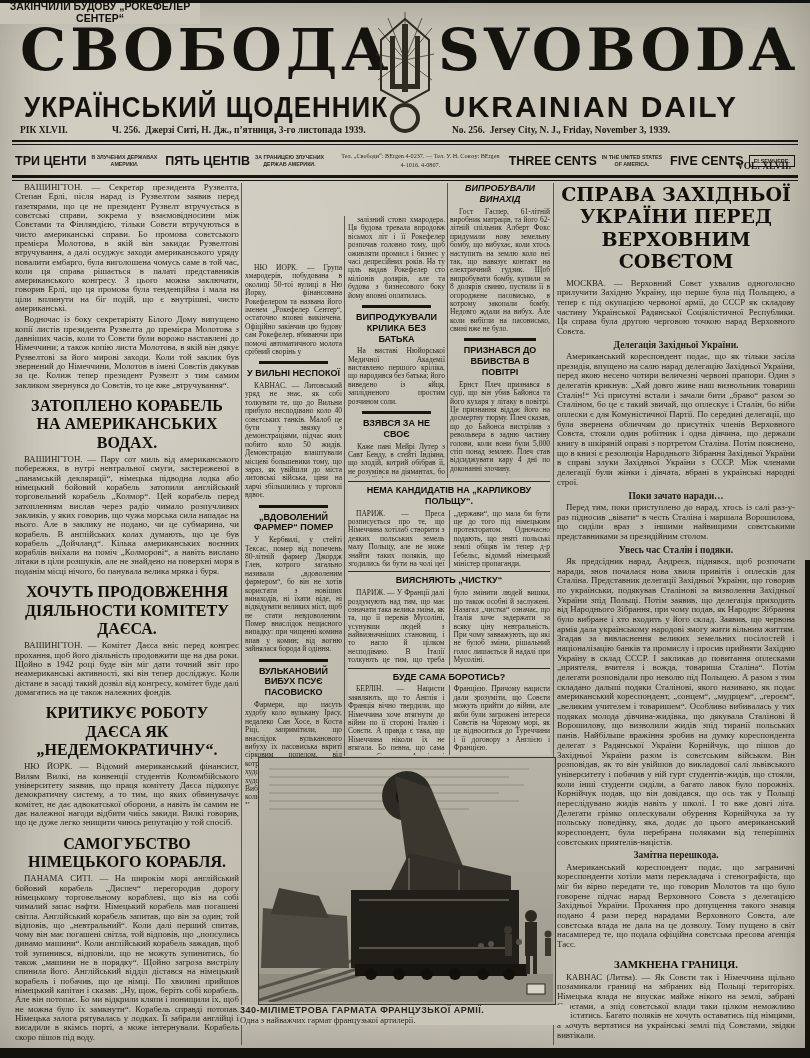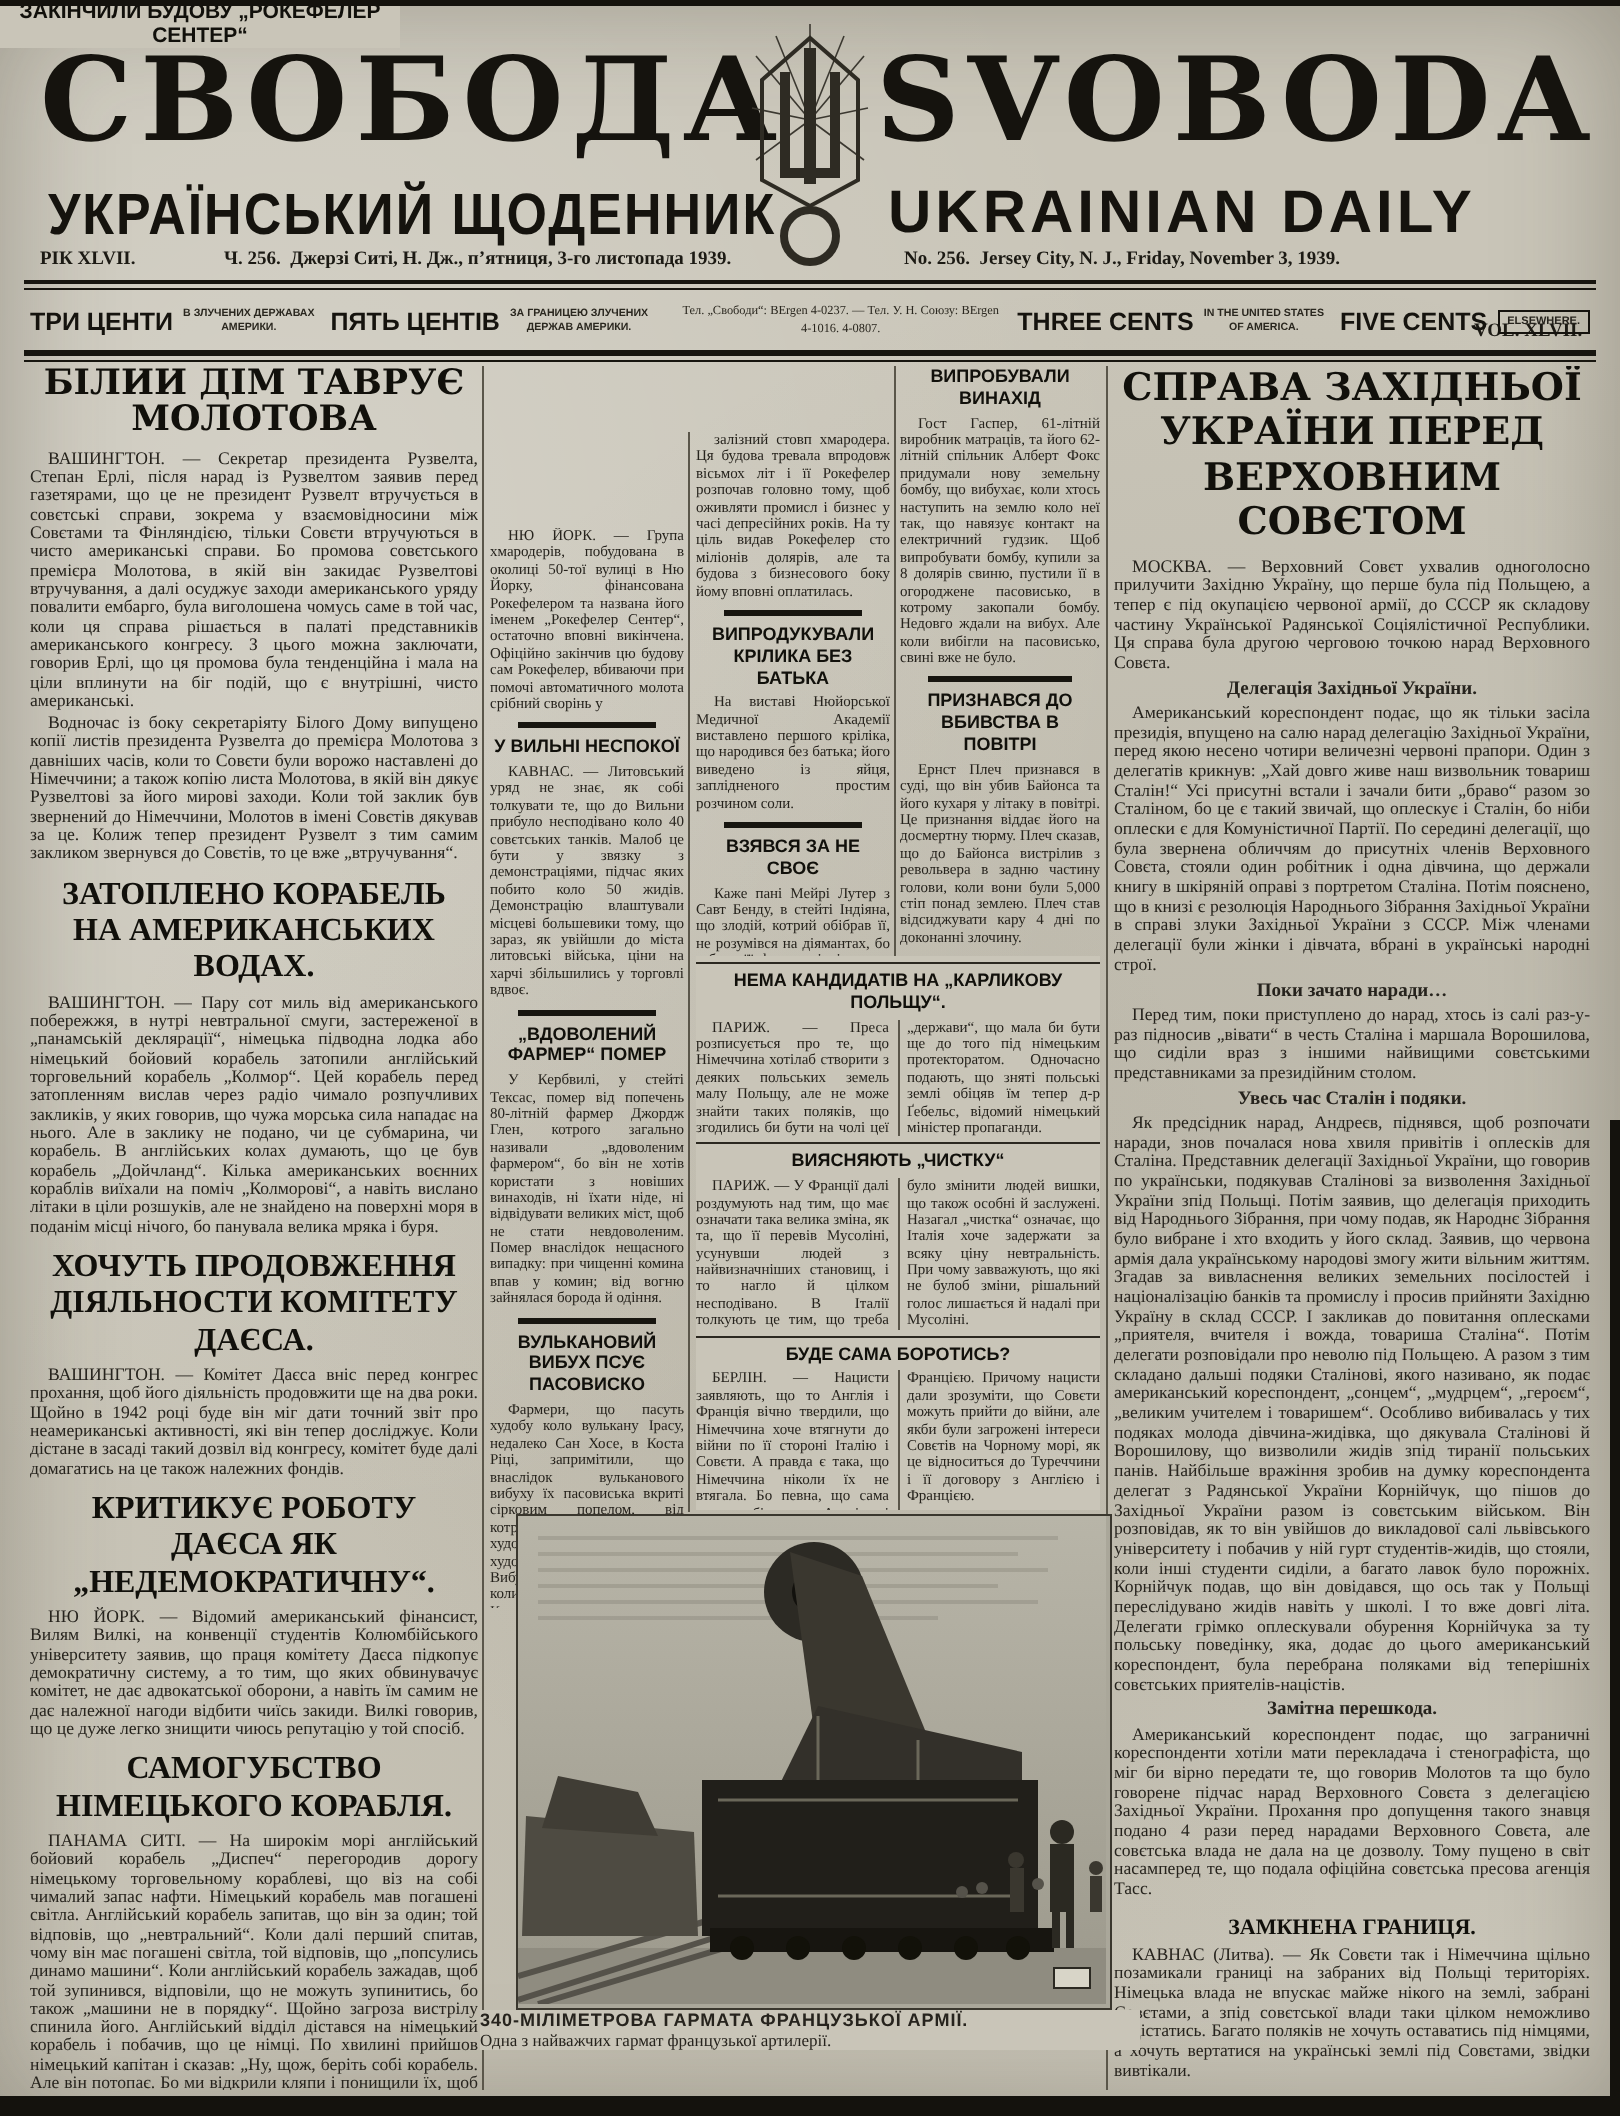--- a/index.html
+++ b/index.html
@@ -120,21 +120,20 @@
   <div class="rule" style="top:175px;height:3px;"></div>
   <div class="rule" style="top:180px;height:1px;"></div>
 
   <div class="vrule" style="left:241px;top:183px;height:862px;"></div>
   <div class="vrule" style="left:344px;top:216px;height:540px;"></div>
   <div class="vrule" style="left:447px;top:183px;height:295px;"></div>
   <div class="vrule" style="left:553px;top:183px;height:862px;"></div>
 
   <div class="col" id="col1">
     <div>
-      <h2>БІЛИЙ ДІМ ТАВРУЄ МОЛОТОВА</h2>
       <p>ВАШИНГТОН. — Секретар президента Рузвелта, Степан Ерлі, після нарад із Рузвелтом заявив перед газетярами, що це не президент Рузвелт втручується в совєтські справи, зокрема у взаємовідносини між Совєтами та Фінляндією, тільки Совєти втручуються в чисто американські справи. Бо промова совєтського премієра Молотова, в якій він закидає Рузвелтові втручування, а далі осуджує заходи американського уряду повалити ембарго, була виголошена чомусь саме в той час, коли ця справа рішається в палаті представників американського конгресу. З цього можна заключати, говорив Ерлі, що ця промова була тенденційна і мала на ціли вплинути на біг подій, що є внутрішні, чисто американські.</p>
       <p>Водночас із боку секретаріяту Білого Дому випущено копії листів президента Рузвелта до премієра Молотова з давніших часів, коли то Совєти були ворожо наставлені до Німеччини; а також копію листа Молотова, в якій він дякує Рузвелтові за його мирові заходи. Коли той заклик був звернений до Німеччини, Молотов в імені Совєтів дякував за це. Колиж тепер президент Рузвелт з тим самим закликом звернувся до Совєтів, то це вже „втручування“.</p>
     </div>
     <div>
       <h3>ЗАТОПЛЕНО КОРАБЕЛЬ НА АМЕРИКАНСЬКИХ ВОДАХ.</h3>
       <p>ВАШИНГТОН. — Пару сот миль від американського побережжя, в нутрі невтральної смуги, застереженої в „панамській деклярації“, німецька підводна лодка або німецький бойовий корабель затопили англійський торговельний корабель „Колмор“. Цей корабель перед затопленням вислав через радіо чимало розпучливих закликів, у яких говорив, що чужа морська сила нападає на нього. Але в заклику не подано, чи це субмарина, чи корабель. В англійських колах думають, що це був корабель „Дойчланд“. Кілька американських воєнних кораблів виїхали на поміч „Колморові“, а навіть вислано літаки в ціли розшуків, але не знайдено на поверхні моря в поданім місці нічого, бо панувала велика мряка і буря.</p>
     </div>
     <div>
       <h3>ХОЧУТЬ ПРОДОВЖЕННЯ ДІЯЛЬНОСТИ КОМІТЕТУ ДАЄСА.</h3>
       <p>ВАШИНГТОН. — Комітет Даєса вніс перед конгрес прохання, щоб його діяльність продовжити ще на два роки. Щойно в 1942 році буде він міг дати точний звіт про неамериканські активності, які він тепер досліджує. Коли дістане в засаді такий дозвіл від конгресу, комітет буде далі домагатись на це також належних фондів.</p>
@@ -172,21 +171,21 @@
     <p>залізний стовп хмародера. Ця будова тревала впродовж вісьмох літ і її Рокефелер розпочав головно тому, щоб оживляти промисл і бизнес у часі депресійних років. На ту ціль видав Рокефелер сто міліонів долярів, але та будова з бизнесового боку йому вповні оплатилась.</p>
     <div class="bar"></div>
     <h4 class="h-sans">ВИПРОДУКУВАЛИ КРІЛИКА БЕЗ БАТЬКА</h4>
     <p>На виставі Нюйорської Медичної Академії виставлено першого кріліка, що народився без батька; його виведено із яйця, заплідненого простим розчином соли.</p>
     <div class="bar"></div>
     <h4 class="h-sans">ВЗЯВСЯ ЗА НЕ СВОЄ</h4>
     <p>Каже пані Мейрі Лутер з Савт Бенду, в стейті Індіяна, що злодій, котрий обібрав її, не розумівся на діямантах, бо забрав її фальшиві діяманти, що варті 9 долярів, а лишив правдиві, що варті півтори тисячі долярів.</p>
   </div>
 
   <div class="col" id="col4">
-    <h4 class="h-sans" style="margin-top:0;">ВИПРОБУВАЛИ ВИНАХІД</h4>
+    <h4 class="h-sans" style="margin-top:0;font-style:italic;">ВИПРОБУВАЛИ ВИНАХІД</h4>
     <p>Гост Гаспер, 61-літній виробник матраців, та його 62-літній спільник Алберт Фокс придумали нову земельну бомбу, що вибухає, коли хтось наступить на землю коло неї так, що навязує контакт на електричний гудзик. Щоб випробувати бомбу, купили за 8 долярів свиню, пустили її в огороджене пасовисько, в котрому закопали бомбу. Недовго ждали на вибух. Але коли вибігли на пасовисько, свині вже не було.</p>
     <div class="bar"></div>
     <h4 class="h-sans">ПРИЗНАВСЯ ДО ВБИВСТВА В ПОВІТРІ</h4>
     <p>Ернст Плеч признався в суді, що він убив Байонса та його кухаря у літаку в повітрі. Це признання віддає його на досмертну тюрму. Плеч сказав, що до Байонса вистрілив з револьвера в задню частину голови, коли вони були 5,000 стіп понад землею. Плеч став відсиджувати кару 4 дні по доконанні злочину.</p>
   </div>
 
   <div class="col" id="sec34">
     <div class="thinline"></div>
     <h4 class="h-sans">НЕМА КАНДИДАТІВ НА „КАРЛИКОВУ ПОЛЬЩУ“.</h4>
     <div class="twocol">

